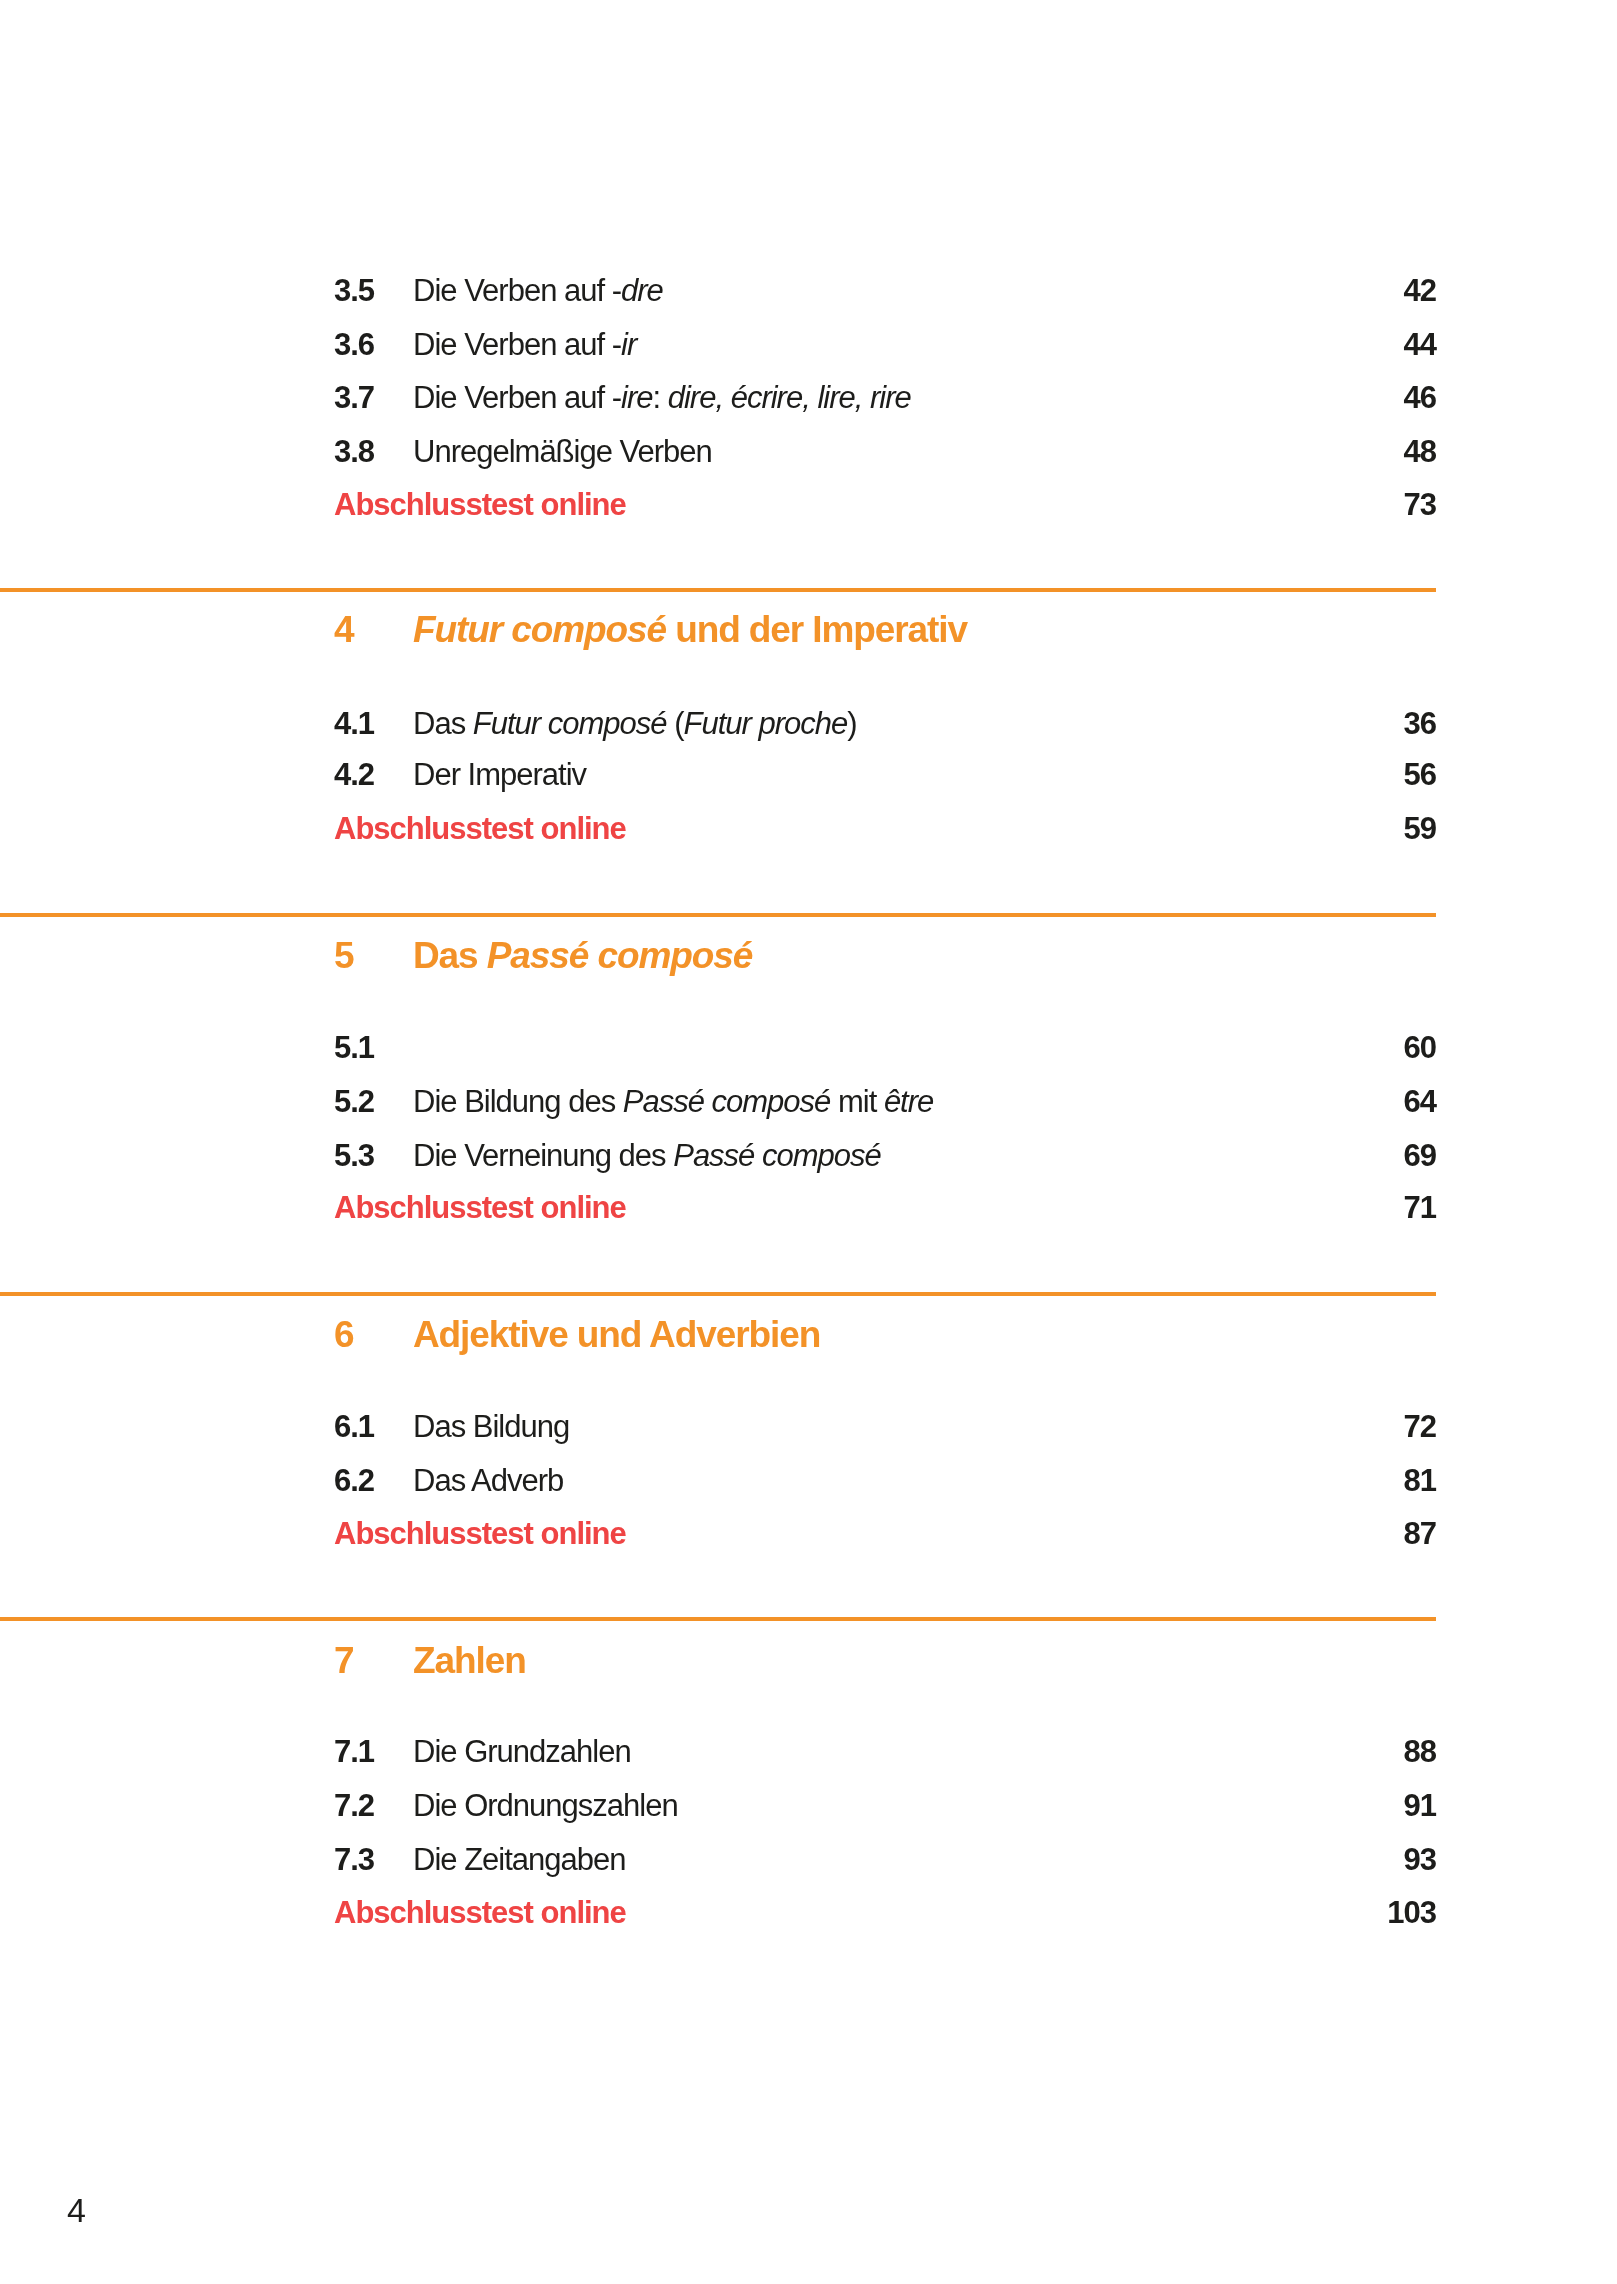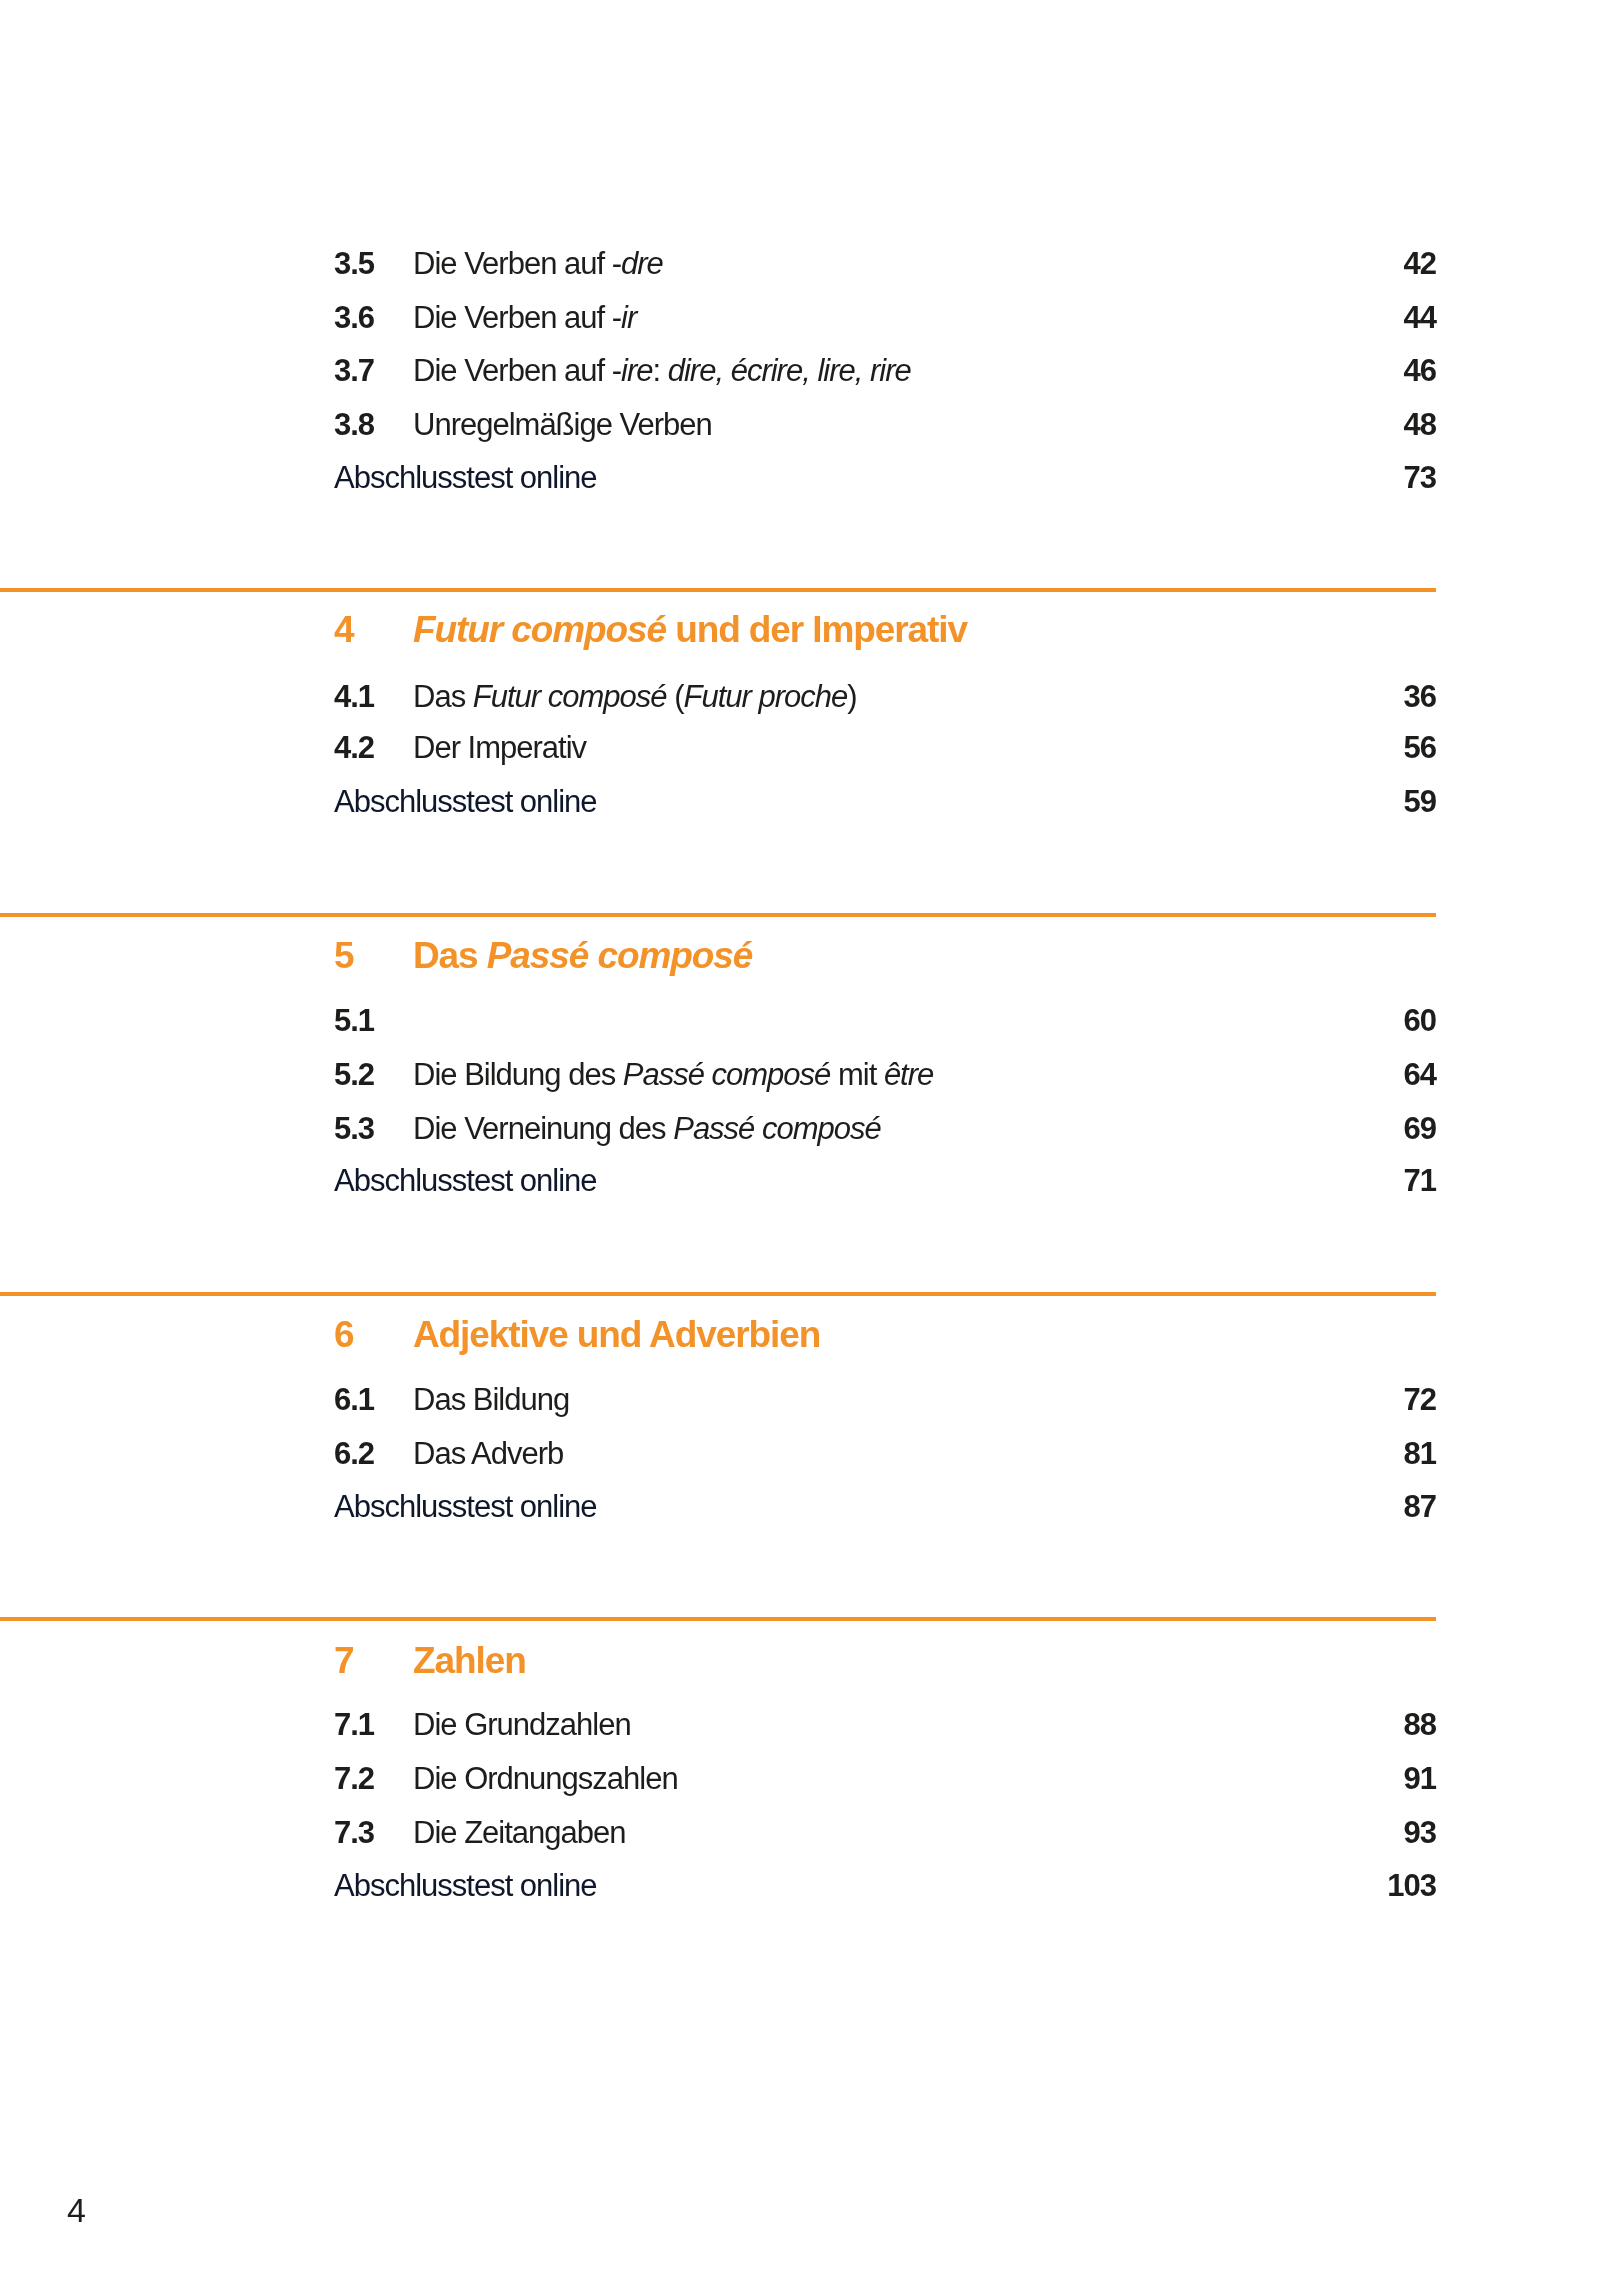--- a/index.html
+++ b/index.html
@@ -1,24 +1,24 @@
 <!DOCTYPE html>
 <html style="font-size:13px"><head>
 <meta charset="utf-8">
 <style>
   html, body { margin: 0; padding: 0; }
   body {
     width: 1618px; height: 2284px; background: #ffffff; position: relative; overflow: hidden;
     font-family: "Liberation Sans", "DejaVu Sans", sans-serif; color: #1d1d1b;
   }
-  .row { position: absolute; left: 334px; width: 1102px; height: 31px; line-height: 31px; font-size: 31px; white-space: nowrap; letter-spacing: -1px; }
+  .row { position: absolute; left: 334px; width: 1102px; height: 31px; line-height: 31px; font-size: 31px; white-space: nowrap; letter-spacing: -1px; margin-top: 27px; }
   .row .num { position: absolute; left: 0; font-weight: bold; }
   .row .title { position: absolute; left: 79px; }
   .row .page { position: absolute; right: 0; text-align: right; font-weight: bold; }
-  .row.test .label { position: absolute; left: 0; color: #0f172a; font-weight: normal; }
+  .row.test .label { position: absolute; left: 0; color: #ef4444; font-weight: bold; }
   .heading { position: absolute; left: 334px; height: 37px; line-height: 37px; font-size: 37px; font-weight: bold; color: #f39228; white-space: nowrap; letter-spacing: -1.1px; }
   .heading .hnum { position: absolute; left: 0; }
   .heading .htitle { position: absolute; left: 79px; text-align: center; }
   .rule { position: absolute; left: 0; width: 1436px; height: 4px; background: #f39228; }
   .page-number { position: absolute; left: 67px; font-size: 34px; line-height: 34px; height: 34px; color: #1d1d1b; }
   i { font-style: italic; }
 </style>
 </head>
 <body>
 

